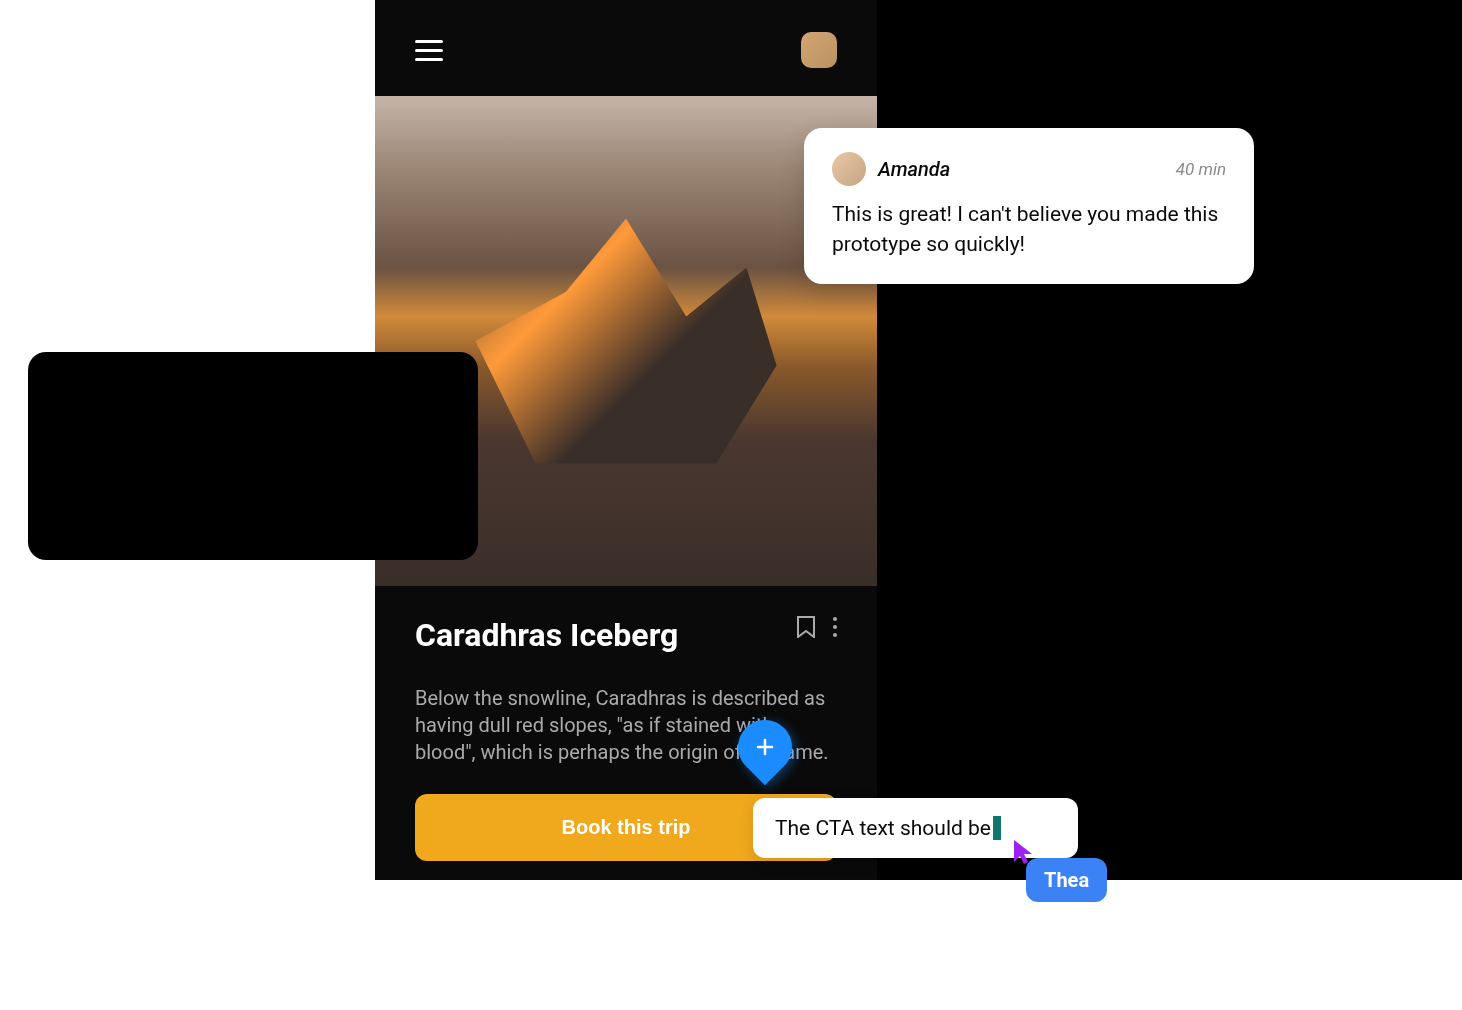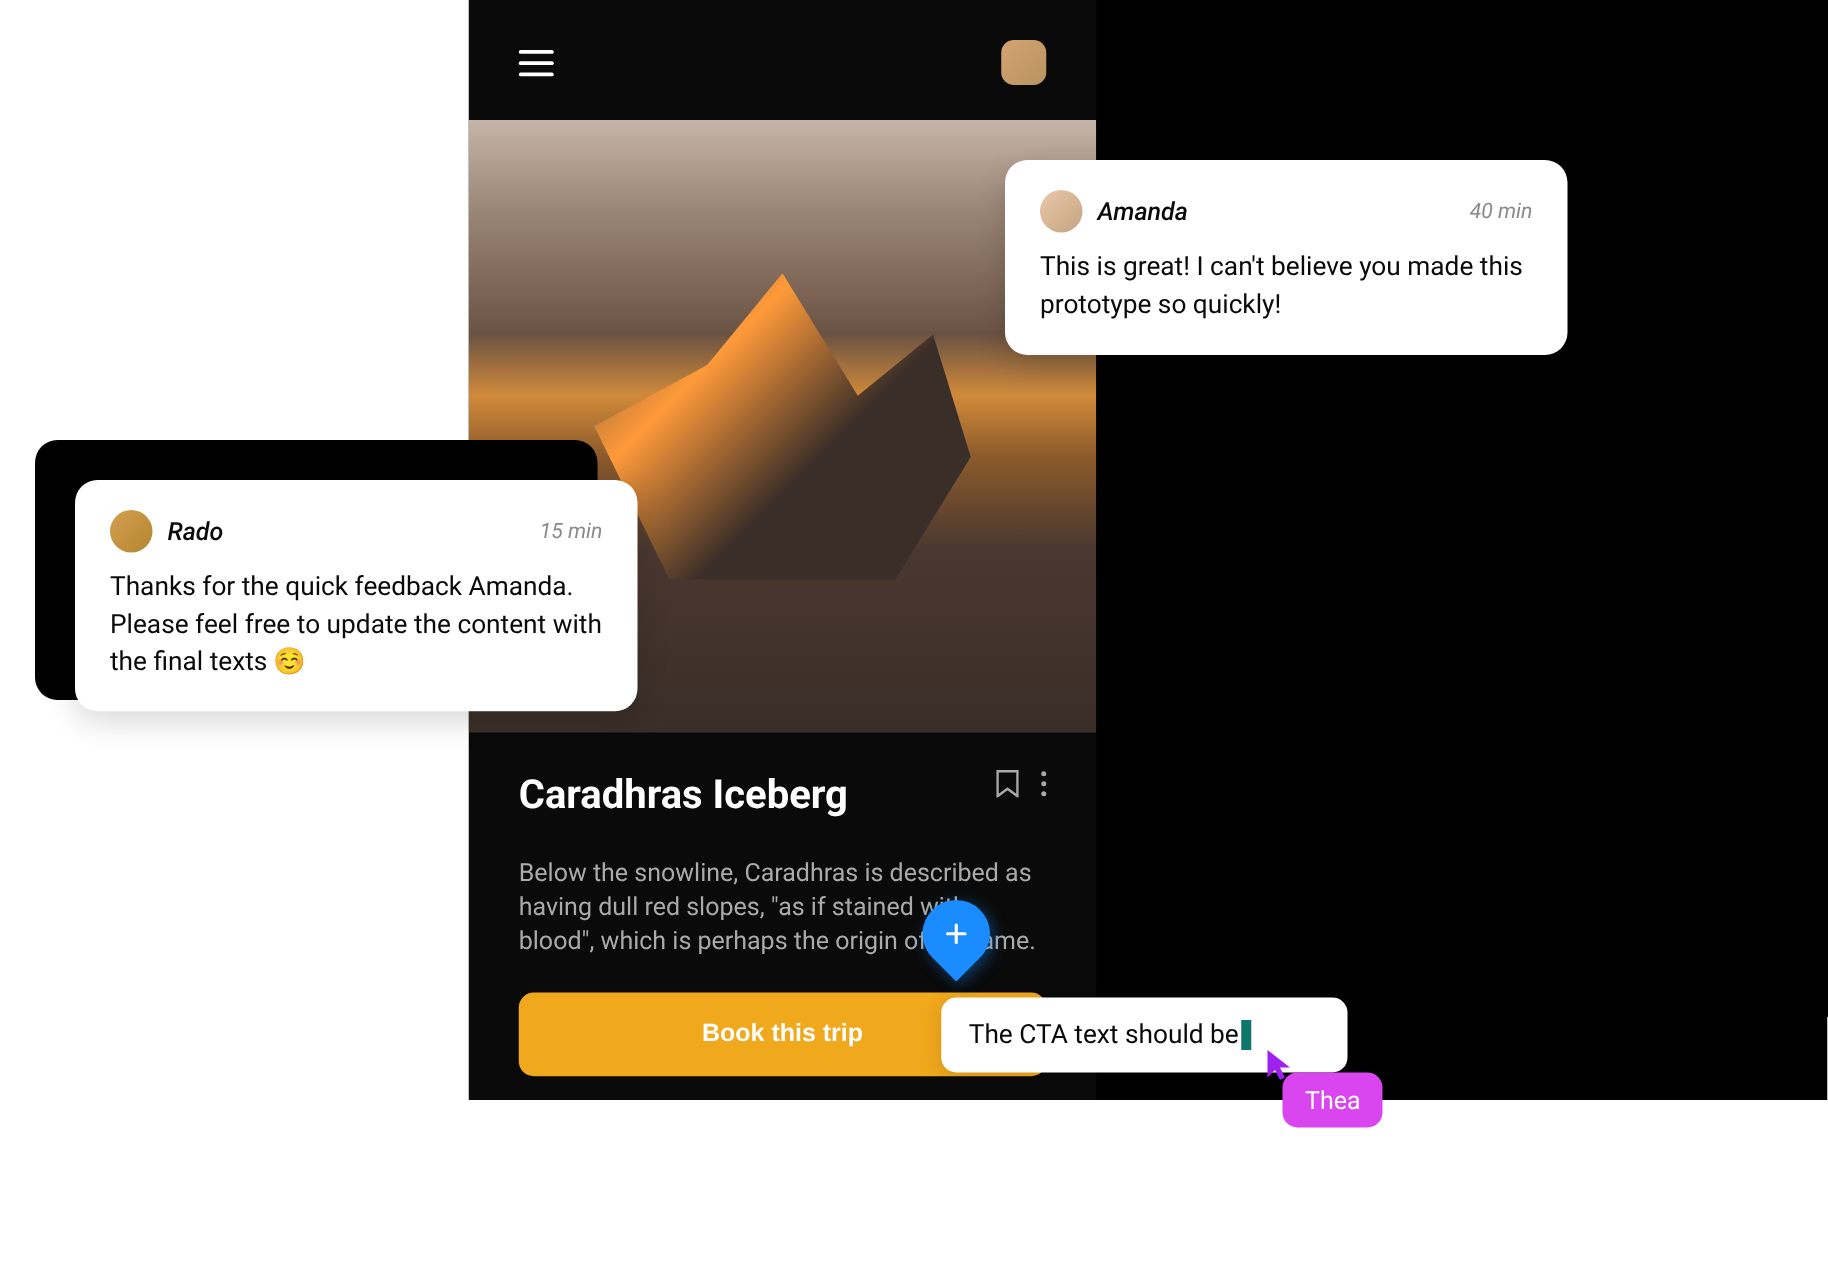--- a/index.html
+++ b/index.html
@@ -242,24 +242,24 @@
     
     .cursor-wrap {
       position: absolute;
       left: 1012px;
       top: 838px;
     }
     .cursor-label {
       position: absolute;
       left: 14px;
       top: 20px;
-      background: #d946ef;
+      background: #3b82f6;
       color: #ffffff;
       font-size: 20px;
-      font-weight: 400;
+      font-weight: 700;
       padding: 10px 18px;
       border-radius: 12px;
       white-space: nowrap;
     }
 
     
     .black-region {
       position: absolute;
       left: 875px;
       top: 0;
@@ -311,30 +311,20 @@
         <span class="comment-name">Amanda</span>
       </div>
       <span class="comment-time">40 min</span>
     </div>
     <div class="comment-body">This is great! I can't believe you made this prototype so quickly!</div>
   </div>
 
   <div class="rado-stack">
     <div class="stack-shadow s1"></div>
     <div class="stack-shadow s2"></div>
-    <div class="comment-card comment-rado">
-      <div class="comment-header">
-        <div class="comment-user">
-          <div class="comment-avatar avatar-rado"></div>
-          <span class="comment-name">Rado</span>
-        </div>
-        <span class="comment-time">15 min</span>
-      </div>
-      <div class="comment-body">Thanks for the quick feedback Amanda. Please feel free to update the content with the final texts ☺️</div>
-    </div>
   </div>
 
   <div class="comment-pin">
     <svg width="20" height="20" viewBox="0 0 20 20">
       <line x1="10" y1="3" x2="10" y2="17" stroke="#fff" stroke-width="2.5" stroke-linecap="round"></line>
       <line x1="3" y1="10" x2="17" y2="10" stroke="#fff" stroke-width="2.5" stroke-linecap="round"></line>
     </svg>
   </div>
 
   <div class="inline-comment">

